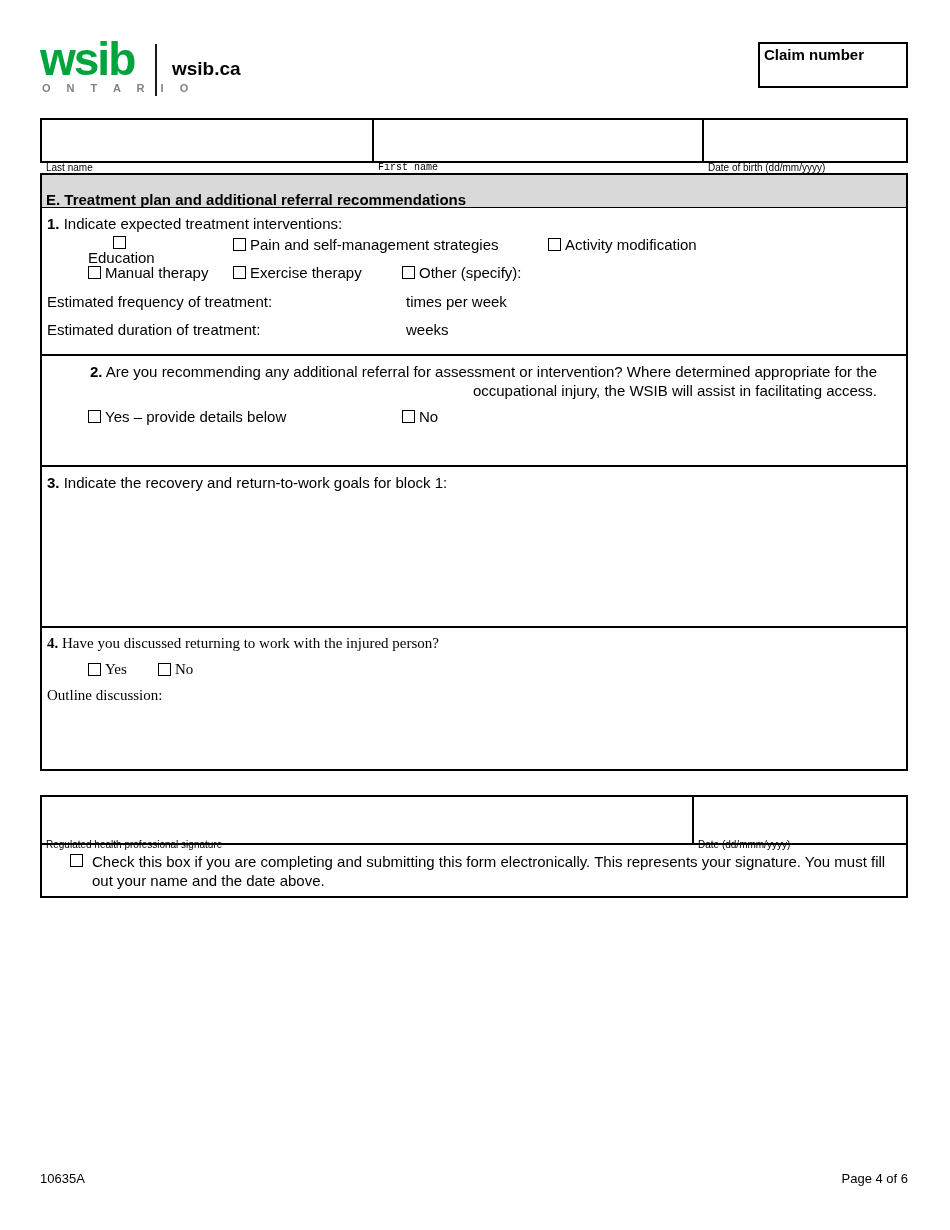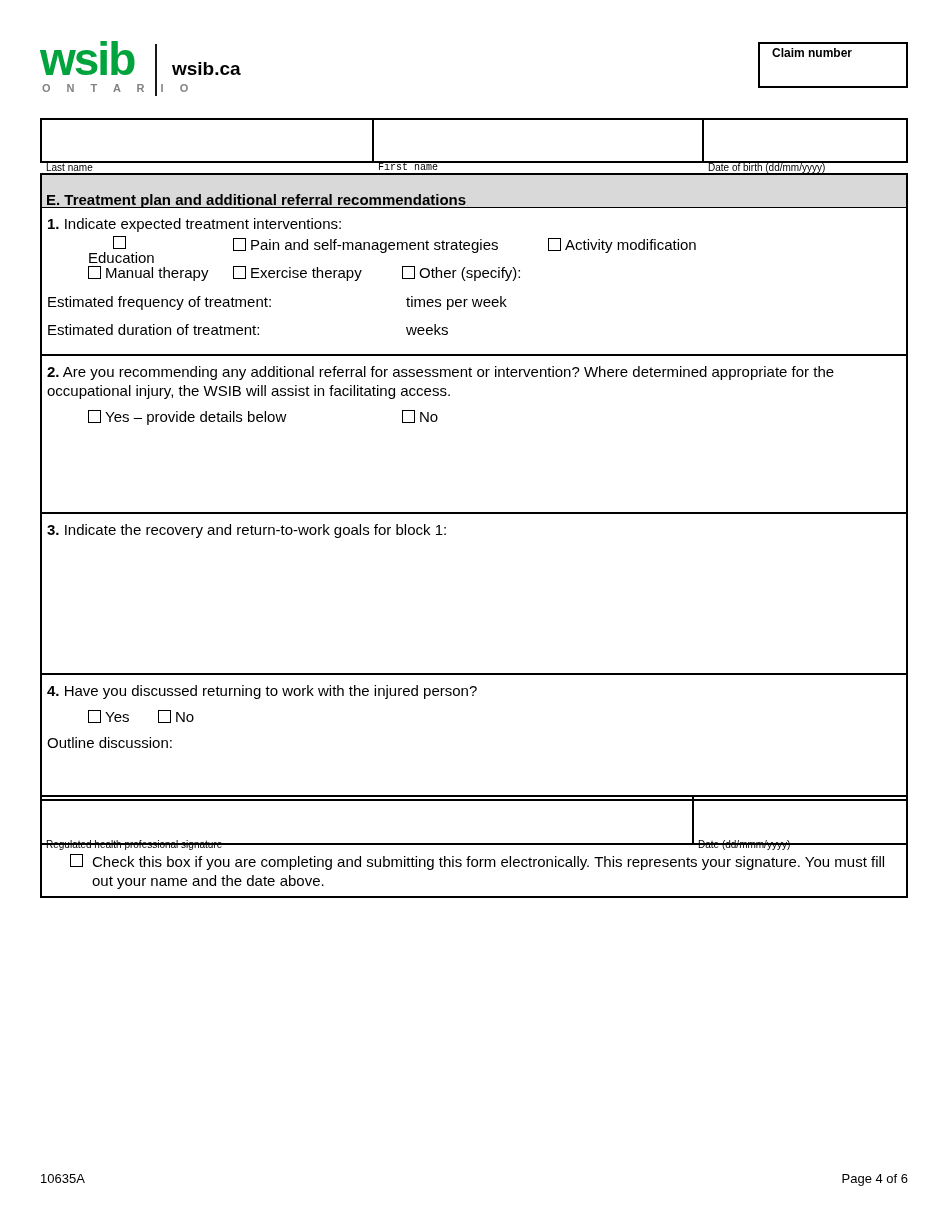--- a/index.html
+++ b/index.html
@@ -26,21 +26,21 @@
     position:absolute; left:155px; top:44px; width:2px; height:52px; background:#1a1a1a;
   }
   .site-name {
     position:absolute; left:172px; top:58px;
     font-size:19px; font-weight:bold; color:#000;
   }
   .claim-box {
     position:absolute; left:758px; top:42px; width:150px; height:46px;
     border:2px solid #000; background:#fff;
   }
-  .claim-box .lbl { font-size:12px; font-weight:bold; padding:2px 12px; }
+  .claim-box .lbl { font-size:15px; font-weight:bold; padding:2px 4px; }
 
   
   .flabel { font-size:10px; padding:2px 4px; line-height:19px;margin-top:36px; }
   .cb {
     display:inline-block; width:13px; height:13px;
     border:1.5px solid #000; background:#fff;
     vertical-align:-2px; margin-right:4px; flex:none;
   }
 
   
@@ -58,23 +58,23 @@
     position:absolute; left:40px; top:173px; width:868px;
     border:2px solid #000;
   }
   .sec-header {
     height:19px; background:#d9d9d9; border-bottom:1px solid #000;
     font-size:15px; font-weight:bold; padding:16px 4px; line-height:17px;
   }
   .qrow { position:relative; font-size:15px; }
   .qrow + .qrow { border-top:2px solid #000; }
   .q1 { height:146px; }
-  .q2 { height:158px; }
+  .q2 { height:111px;text-align:right; }
   .q3 { height:161px; }
-  .q4 { height:126px; }
+  .q4 { height:143px;font-family:Liberation Serif, serif; }
   .qtitle { position:absolute; left:5px; top:6px; line-height:19px; }
   .qnum { font-weight:bold; }
   .abs { position:absolute; white-space:nowrap; }
   .cbitem { display:inline-flex; align-items:center; white-space:nowrap; }
   .fill-area { position:absolute; left:2px; right:2px; bottom:2px; }
 
   
   .sig-table {
     position:absolute; left:40px; top:795px; width:868px;
     border:2px solid #000;

